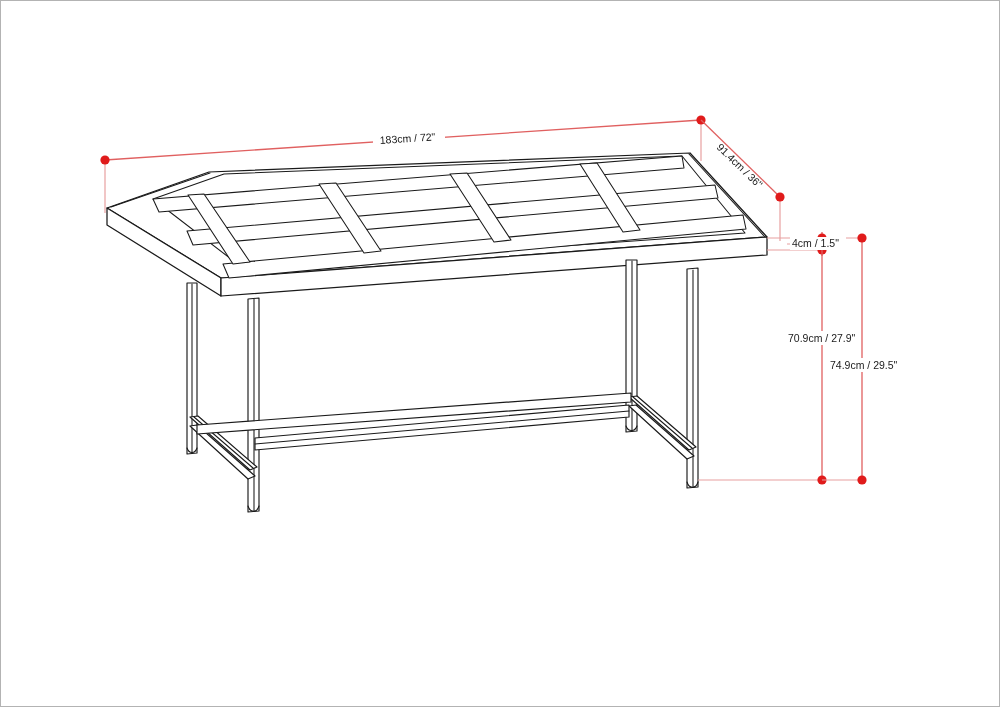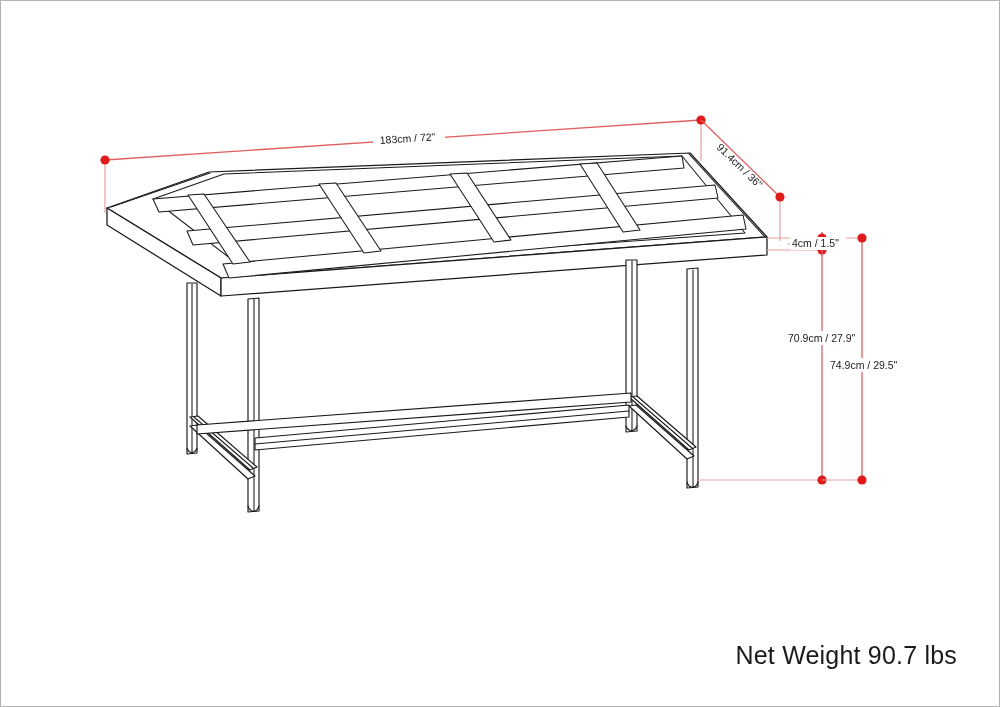--- a/index.html
+++ b/index.html
@@ -200,15 +200,14 @@
         <path class="dim-line-strong" d="M 861,237 L 861,479"></path>
         <path class="dim-line" d="M 821,479 L 861,479"></path>
         <circle class="dim-dot" cx="861" cy="237" r="4.6"></circle>
         <circle class="dim-dot" cx="861" cy="479" r="4.6"></circle>
         <rect x="826" y="357" width="78" height="14" fill="#ffffff"></rect>
         <text class="dim-text" x="829" y="368">74.9cm / 29.5"</text>
       </g>
     </g>
   </svg>
 
-  <div class="net-weight">Net Weight 90.7 lbs</div>
 
 </div>
 
 </body></html>

